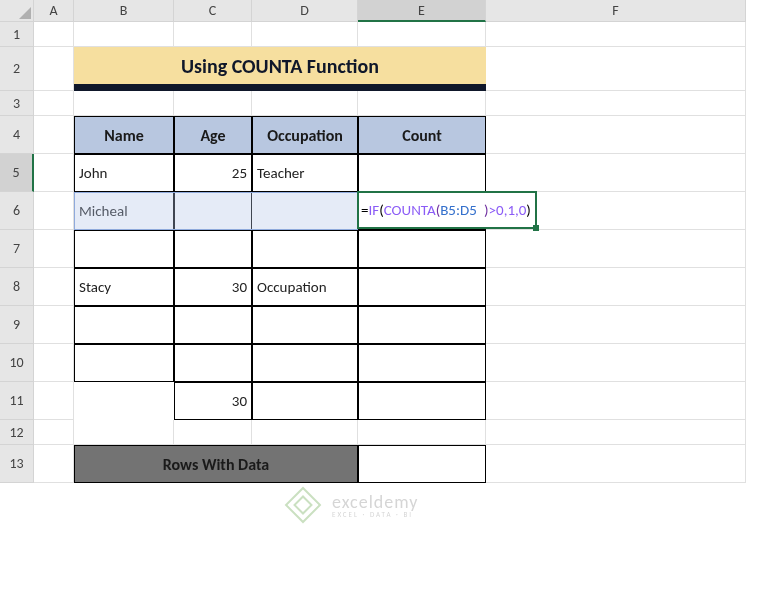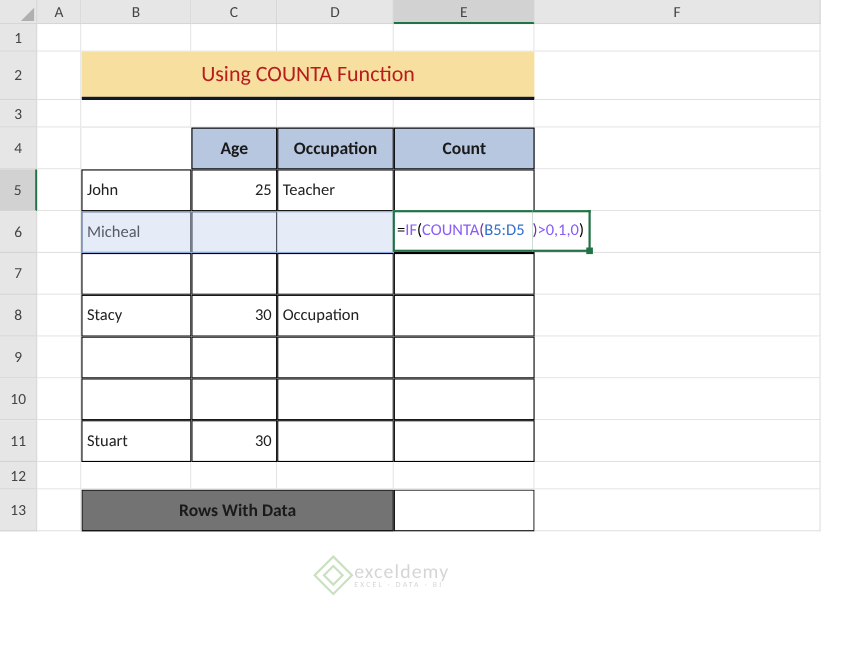--- a/index.html
+++ b/index.html
@@ -60,24 +60,24 @@
       background: #fff;
       position: relative;
     }
     .title-banner {
       grid-column: 3 / 7;
       grid-row: 3;
       background: #f6df9f;
       display: flex;
       align-items: center;
       justify-content: center;
-      font-weight: normal;
+      font-weight: bold;
       font-size: 20px;
-      color: #b91c1c;
-      border-bottom: 3px solid #0f172a;
+      color: #0f172a;
+      border-bottom: 7px solid #0f172a;
     }
     .th {
       background: #b8c7e0;
       font-weight: bold;
       justify-content: center;
       color: #1a1a1a;
       border: 1px solid #000;
       font-size: 16px;
     }
     .td {
@@ -138,26 +138,27 @@
     }
     .label-value {
       grid-column: 6;
       grid-row: 14;
       border: 1px solid #000;
       background:#fff;
     }
     .watermark {
       position: absolute;
       left: 290px;
-      top: 510px;
-      display: flex;
+      top: 492px;
+      display: flex;
+      align-items: center;
       opacity: 0.35;
       color: #888;
       font-size: 11px;
-      gap: 6px;
+      gap: 16px;
       z-index: 1;
     }
     .wm-logo {
       width: 26px; height: 26px;
       border: 2px solid #6aa84f;
       transform: rotate(45deg);
       position: relative;
     }
     .wm-logo::after {
       content:'';
@@ -241,20 +242,21 @@
   <div class="cell" style="grid-column:4;grid-row:13"></div>
   <div class="cell" style="grid-column:5;grid-row:13"></div>
   <div class="cell" style="grid-column:6;grid-row:13"></div>
   <div class="cell" style="grid-column:7;grid-row:13"></div>
 
   <div class="cell" style="grid-column:2;grid-row:14"></div>
   <div class="cell" style="grid-column:7;grid-row:14"></div>
 
   <div class="title-banner">Using COUNTA Function</div>
 
+  <div class="cell th" style="grid-column:3;grid-row:5">Name</div>
   <div class="cell th" style="grid-column:5;grid-row:5">Occupation</div>
   <div class="cell th" style="grid-column:4;grid-row:5">Age</div>
   <div class="cell th" style="grid-column:6;grid-row:5">Count</div>
 
   <div class="cell td" style="grid-column:3;grid-row:6">John</div>
   <div class="cell td right" style="grid-column:4;grid-row:6">25</div>
   <div class="cell td" style="grid-column:5;grid-row:6">Teacher</div>
   <div class="cell td" style="grid-column:6;grid-row:6"></div>
 
   <div class="cell td" style="grid-column:3;grid-row:7">Micheal</div>
@@ -274,21 +276,20 @@
   <div class="cell td" style="grid-column:3;grid-row:10"></div>
   <div class="cell td right" style="grid-column:4;grid-row:10"></div>
   <div class="cell td" style="grid-column:5;grid-row:10"></div>
   <div class="cell td" style="grid-column:6;grid-row:10"></div>
 
   <div class="cell td" style="grid-column:3;grid-row:11"></div>
   <div class="cell td right" style="grid-column:4;grid-row:11"></div>
   <div class="cell td" style="grid-column:5;grid-row:11"></div>
   <div class="cell td" style="grid-column:6;grid-row:11"></div>
 
-  <div class="cell td" style="grid-column:3;grid-row:12">Stuart</div>
   <div class="cell td right" style="grid-column:4;grid-row:12">30</div>
   <div class="cell td" style="grid-column:5;grid-row:12"></div>
   <div class="cell td" style="grid-column:6;grid-row:12"></div>
 
   <div class="label-cell">Rows With Data</div>
   <div class="label-value"></div>
 
   <div class="sel-range" style="left:74px; top:192px; width:284px; height:38px;"></div>
 
   <div class="active-cell" style="left:357px; top:191px; width:129px; height:38px;">

